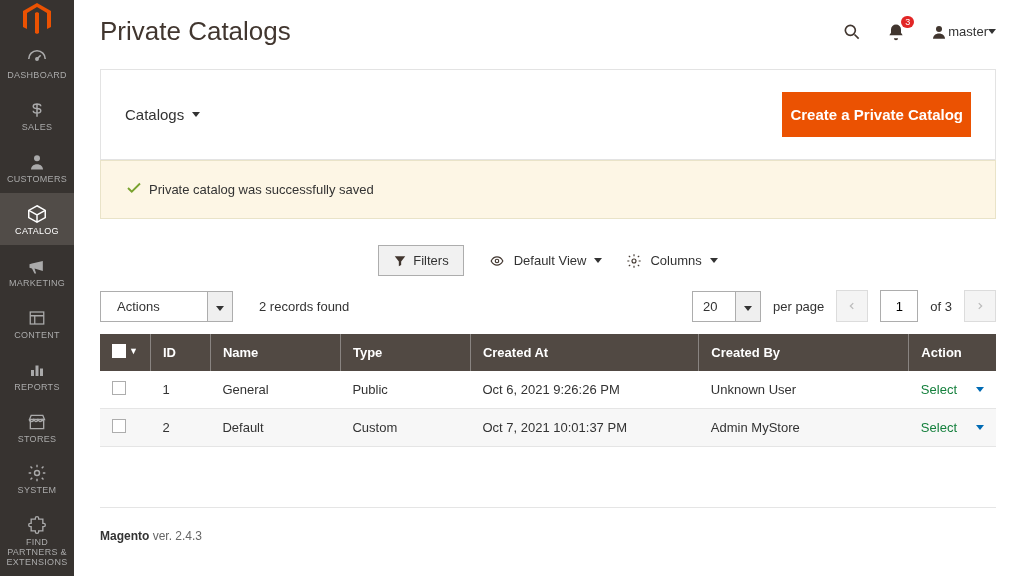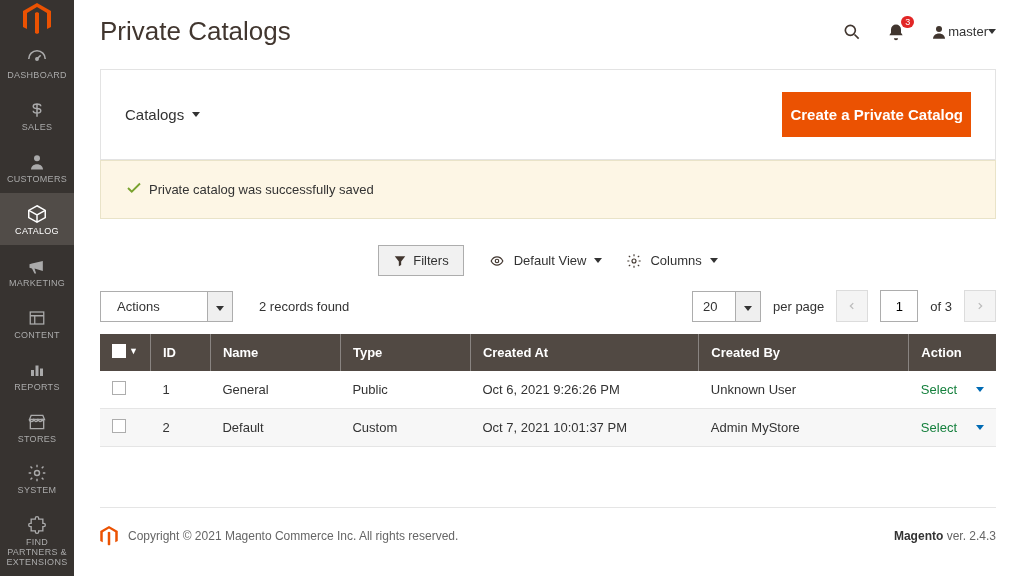--- a/index.html
+++ b/index.html
@@ -291,25 +291,19 @@
         <td>Admin MyStore</td>
         <td style="text-align:center"><span class="row-select">
               <span>Select</span>
               <span class="caret-down" style="color:#006bb4"></span>
             </span></td>
       </tr>
     </tbody>
   </table>
 
   <div class="footer">
-    <div class="left">
-      <svg width="18" height="20" viewBox="0 0 28 32">
-          <path fill="#eb5202" d="M14 0 L28 8 V24 L24 26 V10 L14 4 L4 10 V26 L0 24 V8 Z M12 10 V30 L14 31 L16 30 V10 L14 9 Z"></path>
-        </svg>
-      <span>Copyright © 2021 Magento Commerce Inc. All rights reserved.</span>
-    </div>
     <div class="right">
       <div class="ver"><strong>Magento</strong><span> ver. 2.4.3</span></div>
 
     </div>
   </div>
 
 </div>
 
 </body></html>

